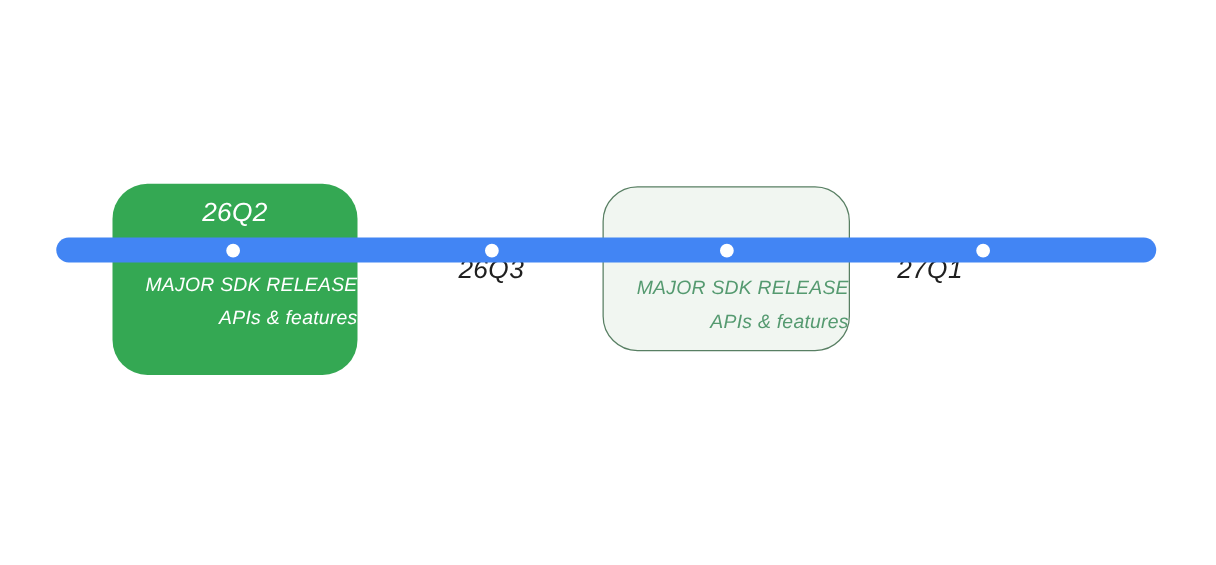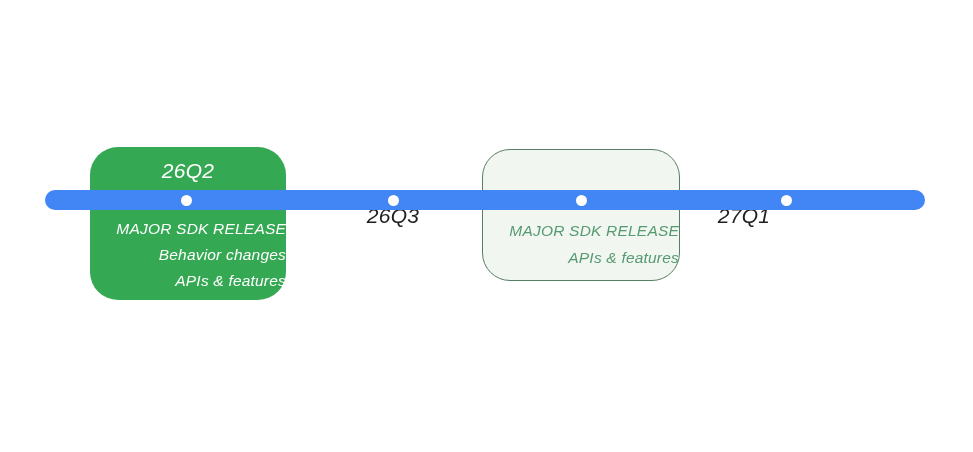--- a/index.html
+++ b/index.html
@@ -101,21 +101,20 @@
 </style>
 </head>
 <body>
 
 <div class="canvas">
 
   <div class="card card-filled">
     <div class="card-title">26Q2</div>
     <div class="card-body">
       <div class="card-line">MAJOR SDK RELEASE</div>
-      <div class="card-line">Behavior changes</div>
       <div class="card-line">APIs &amp; features</div>
     </div>
   </div>
 
   <div class="plain-label plain-label-1">26Q3</div>
 
   <div class="card card-outlined">
     <div class="card-body">
       <div class="card-line">MAJOR SDK RELEASE</div>
       <div class="card-line">APIs &amp; features</div>

